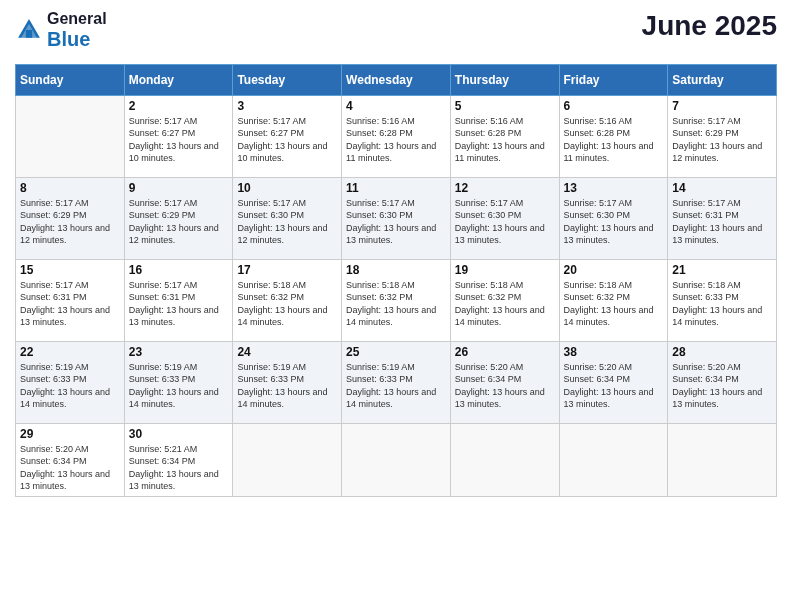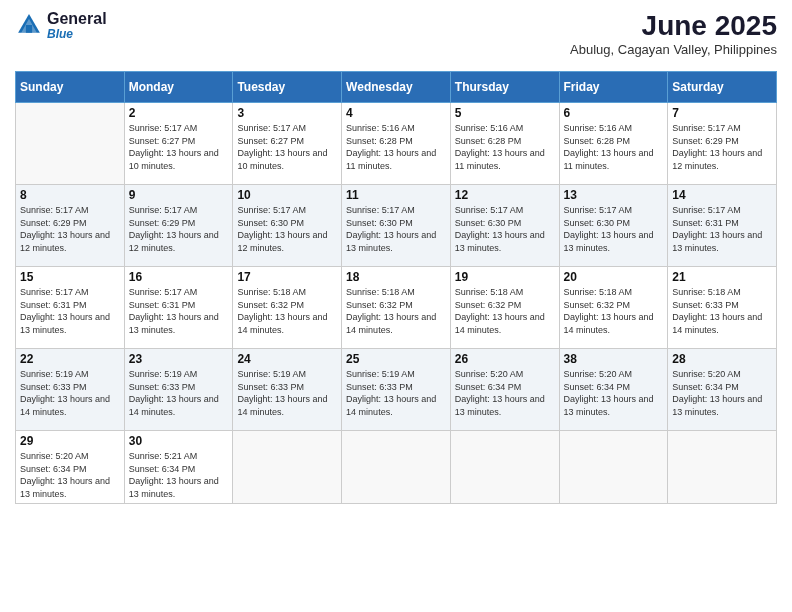--- a/index.html
+++ b/index.html
@@ -31,24 +31,23 @@
       display: flex;
       flex-direction: column;
       line-height: 1.1;
     }
     .logo-general {
       font-size: 16px;
       font-weight: bold;
       color: #1a1a2e;
     }
     .logo-blue {
-      font-size: 12px;
+      font-size: 20px;
       font-weight: bold;
       color: #1a6eb5;
-      font-style: italic;
     }
     .logo-icon {
       width: 28px;
       height: 28px;
     }
     .title-area {
       text-align: right;
     }
     .month-title {
       font-size: 28px;
@@ -115,21 +114,20 @@
         <polygon points="18,10 28,28 8,28" fill="#fff" opacity="0.3"></polygon>
         <rect x="14" y="18" width="8" height="10" fill="#1a6eb5"></rect>
       </svg>
       <div class="logo-text">
         <span class="logo-general">General</span>
         <span class="logo-blue">Blue</span>
       </div>
     </div>
     <div class="title-area">
       <div class="month-title">June 2025</div>
-      <div class="location">Abulug, Cagayan Valley, Philippines</div>
     </div>
   </div>
 
   <table class="calendar">
     <thead>
       <tr>
         <th>Sunday</th>
         <th>Monday</th>
         <th>Tuesday</th>
         <th>Wednesday</th>

